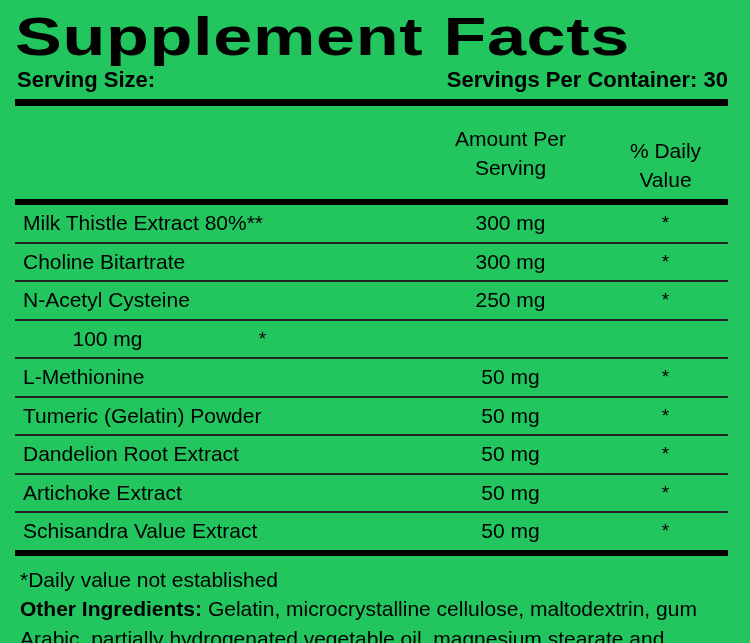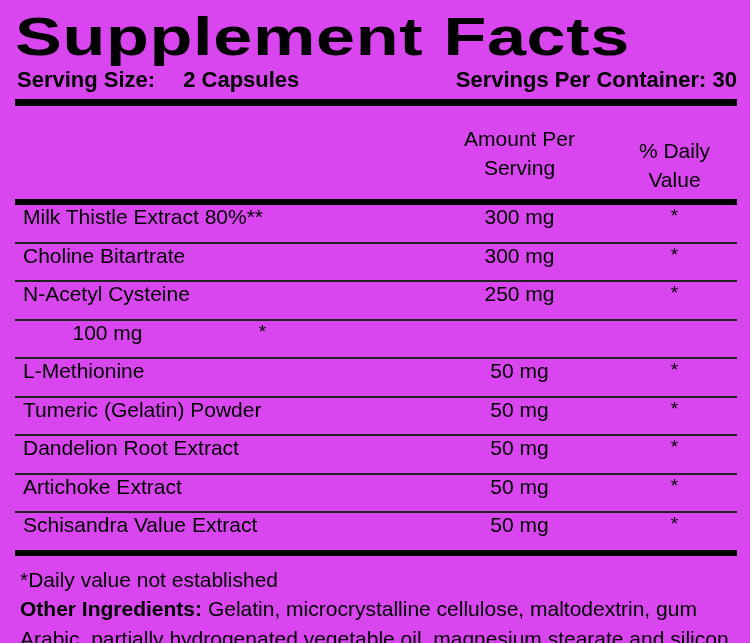--- a/index.html
+++ b/index.html
@@ -11,22 +11,22 @@
     width: 750px;
     height: 643px;
     overflow: hidden;
     font-family: "Liberation Sans", sans-serif;
     color: #000;
   }
   .label {
     box-sizing: border-box;
     width: 750px;
     height: 643px;
-    padding: 10px 13px 0 15px;
-    background: #d946ef;
+    padding: 10px 22px 0 15px;
+    background: #22c55e;
   }
   .title {
     margin: 0;
     font-size: 54px;
     line-height: 52px;
     font-weight: bold;
     letter-spacing: 0.5px;
     white-space: nowrap;
     transform: scaleX(1.30);
     transform-origin: left center;
@@ -57,21 +57,21 @@
     line-height: 29px;
   }
   .th-name { flex: 1; }
   .th-amount { width: 185px; display: flex; justify-content: center; }
   .th-amount .th-text { width: 125px; text-align: center; }
   .th-daily { width: 125px; display: flex; justify-content: center; }
   .th-daily .th-text { width: 85px; text-align: center; margin-top: 24px; }
   .rows {}
   .row {
     display: flex;
-    align-items: flex-start;
+    align-items: center;
     height: 36.5px;
     border-bottom: 2px solid #222;
     font-size: 21px;
   }
   .row.last { border-bottom: none; }
   .cell-name { flex: 1; padding-left: 8px; }
   .cell-amount { width: 185px; text-align: center; }
   .cell-daily { width: 125px; text-align: center; font-size: 19px; }
   .footnotes {
     padding: 9px 0 0 5px;
@@ -84,21 +84,20 @@
 </head>
 <body>
 
 <div class="label">
 
   <h1 class="title">Supplement Facts</h1>
 
   <div class="serving-row">
     <div class="serving-left">
       <span>Serving Size:</span>
-      <span class="serving-value">2 Capsules</span>
     </div>
     <div>Servings Per Container: 30</div>
   </div>
 
   <div class="bar-thick"></div>
 
   <div class="thead">
     <div class="th-name"></div>
     <div class="th-amount">
       <span class="th-text">Amount Per Serving</span>

